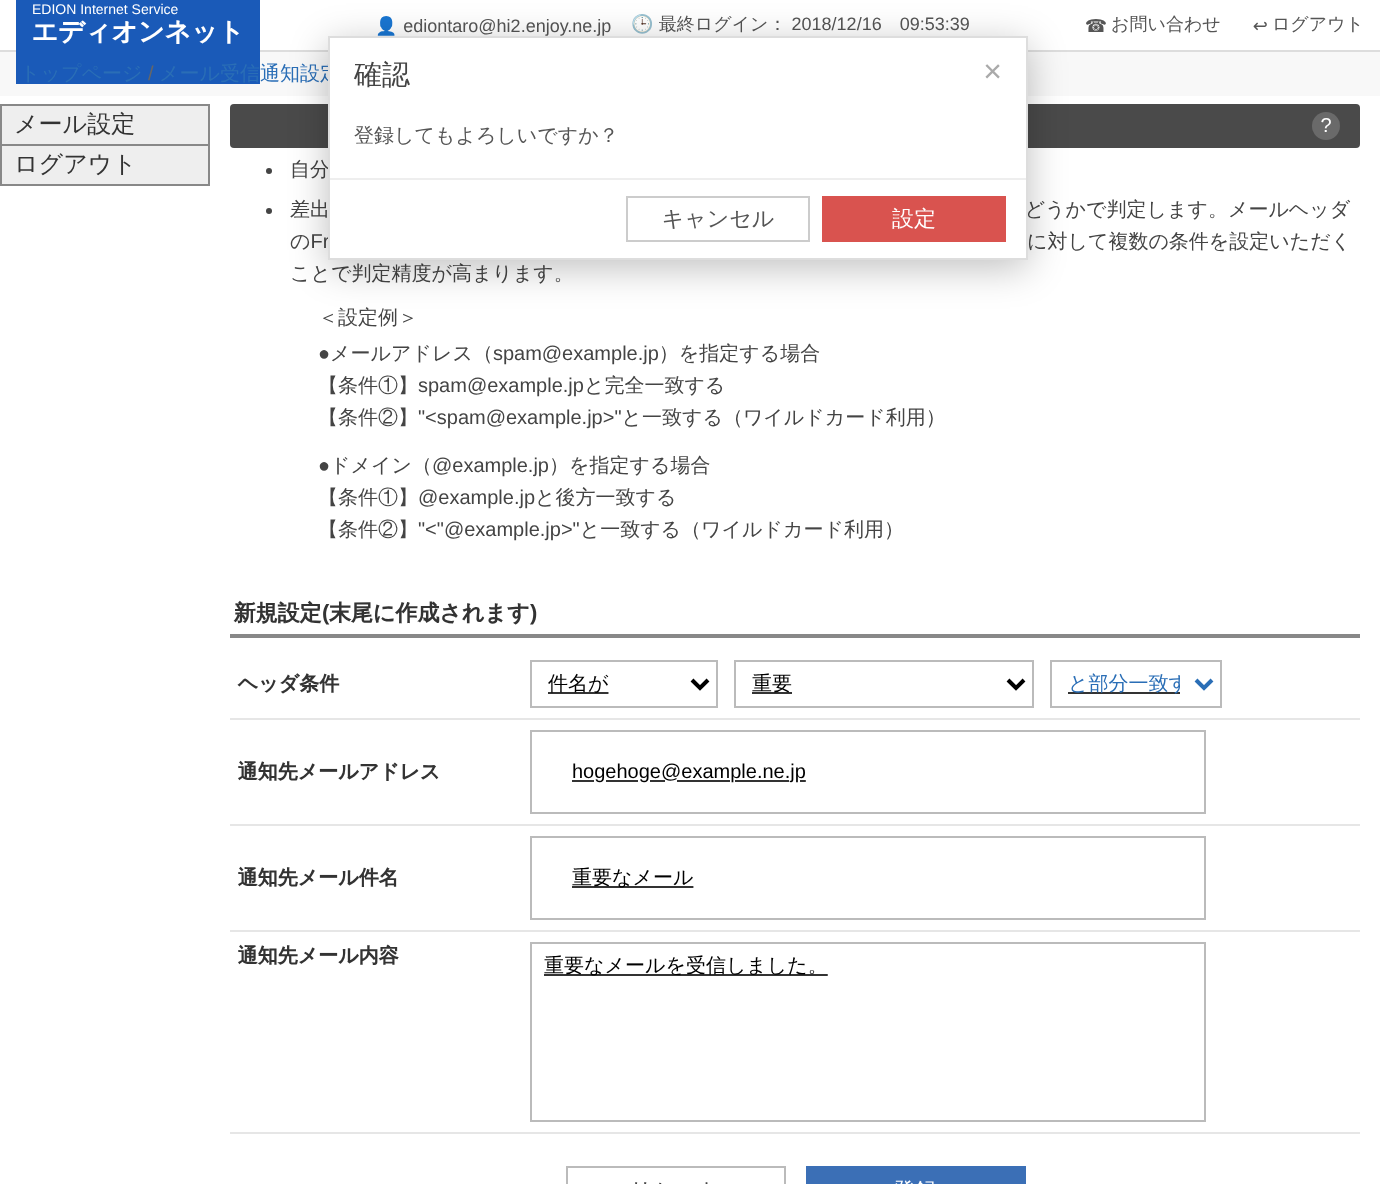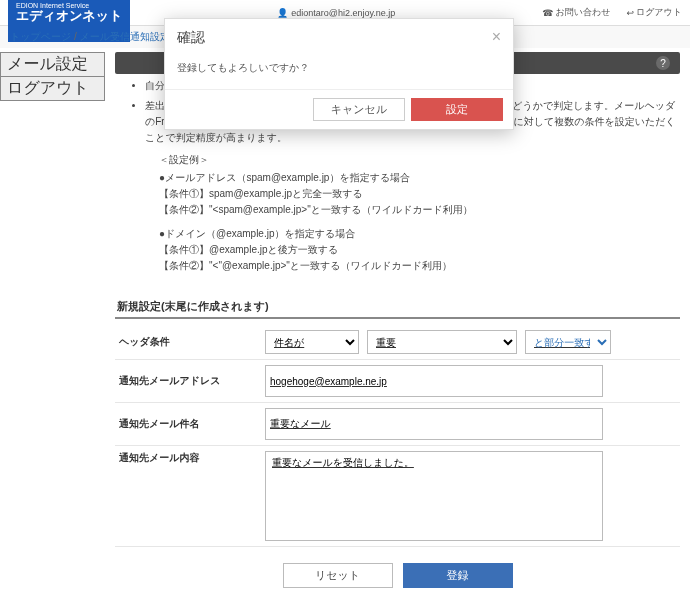--- a/index.html
+++ b/index.html
@@ -9,39 +9,39 @@
     .logo-top { font-size: 7px; display: block; }
     .logo-bottom { font-size: 13px; font-weight: bold; }
     .header-info { flex: 1; display: flex; align-items: center; justify-content: center; gap: 10px; font-size: 9px; color: #555; }
     .header-right { display: flex; align-items: center; gap: 16px; font-size: 9px; color: #555; }
     .header-right span { display: inline-flex; align-items: center; gap: 2px; }
     .ico { display: inline-block; font-size: 9px; }
     .breadcrumb { background: #f8f8f8; padding: 4px 10px; font-size: 10px; color: #2a6eb6; }
     .breadcrumb .sep { color: #666; }
     .layout { display: flex; }
     .sidebar { width: 105px; padding: 4px 0 0 0; }
-    .side-item { border: 1px solid #888; background: #eee; padding: 1px 6px; font-size: 16px; margin-bottom: -1px; }
+    .side-item { border: 1px solid #888; background: #eee; padding: 1px 6px; font-size: 12px; margin-bottom: -1px; }
     .main { flex: 1; padding: 4px 10px 10px 10px; position: relative; }
     .dark-strip { background: #4a4a4a; height: 22px; border-radius: 2px; display: flex; align-items: center; justify-content: flex-end; padding: 0 10px; color: #fff; margin-bottom: 4px; }
     .help-circle { width: 14px; height: 14px; border-radius: 50%; background: #6a6a6a; color: #fff; display: inline-flex; align-items: center; justify-content: center; font-size: 10px; }
     .bullets { font-size: 10px; color: #444; padding: 0 0 6px 30px; line-height: 1.6; }
     .bullets ul { list-style: disc; padding-left: 0; }
     .bullets li { margin-bottom: 4px; }
     .example-block { padding-left: 14px; font-size: 10px; color: #444; line-height: 1.6; margin-top: 6px; }
     .example-block .head { margin-bottom: 2px; }
     .example-block .bold { font-weight: normal; }
     .section-title { font-size: 11px; font-weight: bold; border-bottom: 2px solid #888; padding: 3px 2px; margin-top: 16px; margin-bottom: 6px; }
     .form-row { display: flex; align-items: center; border-bottom: 1px solid #e6e6e6; padding: 5px 0; }
     .form-label { width: 150px; font-size: 10px; font-weight: bold; padding-left: 4px; }
     .form-field { flex: 1; display: flex; gap: 8px; text-decoration: underline; }
     select { height: 24px; font-size: 10px; padding: 0 4px; border: 1px solid #bbb; background: #fff; }
     .sel1 { width: 94px; }
     .sel2 { width: 150px; }
     .sel3 { width: 86px; color: #2a6eb6; }
-    input[type=text] { height: 32px; font-size: 10px; padding: 0 4px; border: 1px solid #bbb; flex: 1; max-width: 338px; }
+    input[type=text] { height: 42px; font-size: 10px; padding: 0 20px; border: 1px solid #bbb; flex: 1; max-width: 338px; }
     textarea { width: 100%; max-width: 338px; height: 90px; font-size: 10px; padding: 4px 6px; border: 1px solid #bbb; resize: none; }
     .btn-row { display: flex; gap: 10px; justify-content: center; padding: 16px 0 6px 0; }
     .btn { padding: 4px 0; font-size: 11px; border: 1px solid #bbb; cursor: pointer; width: 110px; text-align: center; }
     .btn-primary { background: #3b6fb6; color: #fff; border-color: #3b6fb6; }
     .btn-default { background: #fff; color: #444; }
     .back-links { padding: 8px 0 18px 6px; font-size: 10px; }
     .back-links a { color: #2a6eb6; text-decoration: none; display: block; margin-bottom: 6px; }
     .back-links .ari { color: #2a6eb6; margin-right: 4px; }
     .modal-overlay { position: absolute; left: 0; right: 0; top: 0; bottom: 0; pointer-events: none; }
     .modal { position: absolute; left: 164px; top: 18px; width: 350px; background: #fff; box-shadow: 0 4px 18px rgba(0,0,0,.25); border: 1px solid #ddd; pointer-events: auto; }
@@ -62,20 +62,25 @@
 
 <div class="header-bar">
   <div class="logo-box">
     <span class="logo-top">EDION Internet Service</span>
     <span class="logo-bottom">エディオンネット</span>
   </div>
   <div class="header-info">
     <span>
       <span class="ico">👤</span>
       <span>ediontaro@hi2.enjoy.ne.jp</span>
+    </span>
+    <span>
+      <span class="ico">🕒</span>
+      <span>最終ログイン：</span>
+      <span>2018/12/16　09:53:39</span>
     </span>
   </div>
   <div class="header-right">
     <span>
       <span class="ico">☎</span>
       <span>お問い合わせ</span>
     </span>
     <span>
       <span class="ico">↩</span>
       <span>ログアウト</span>

